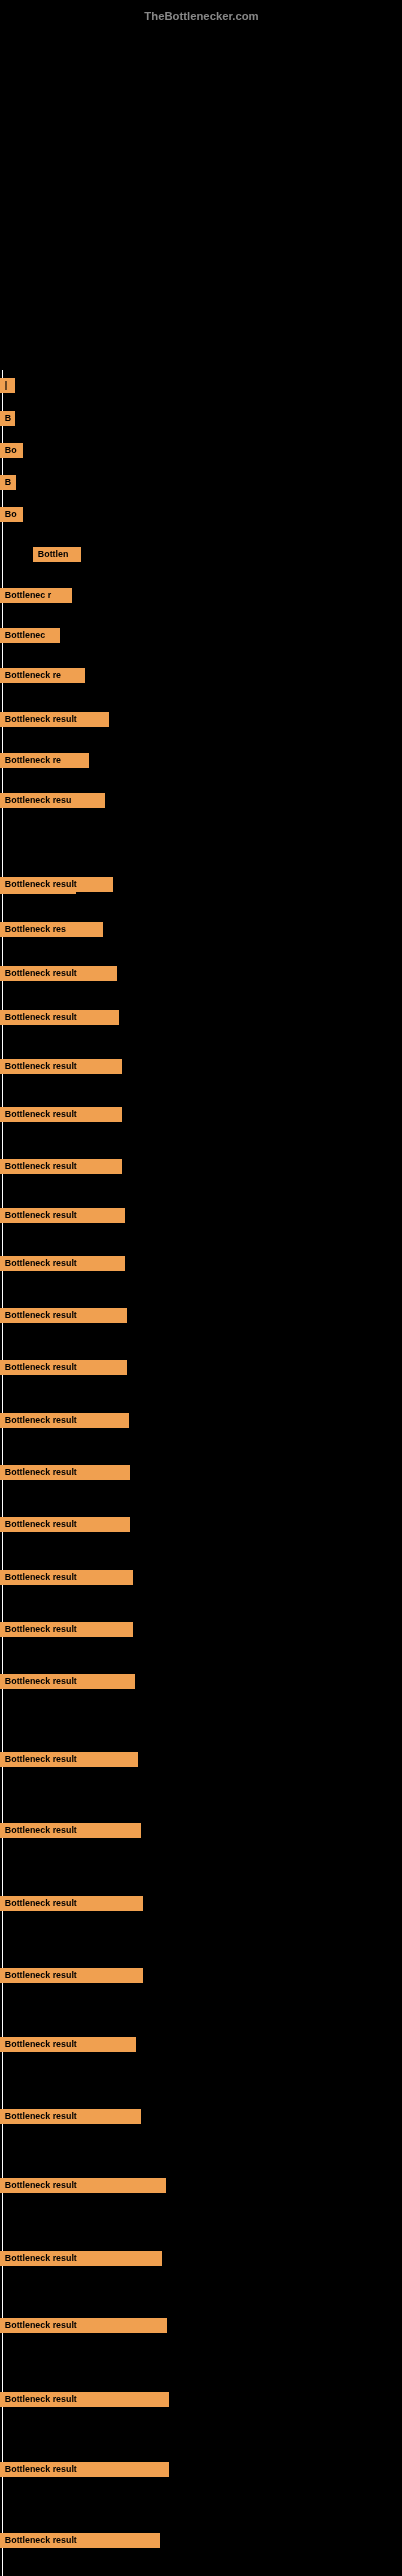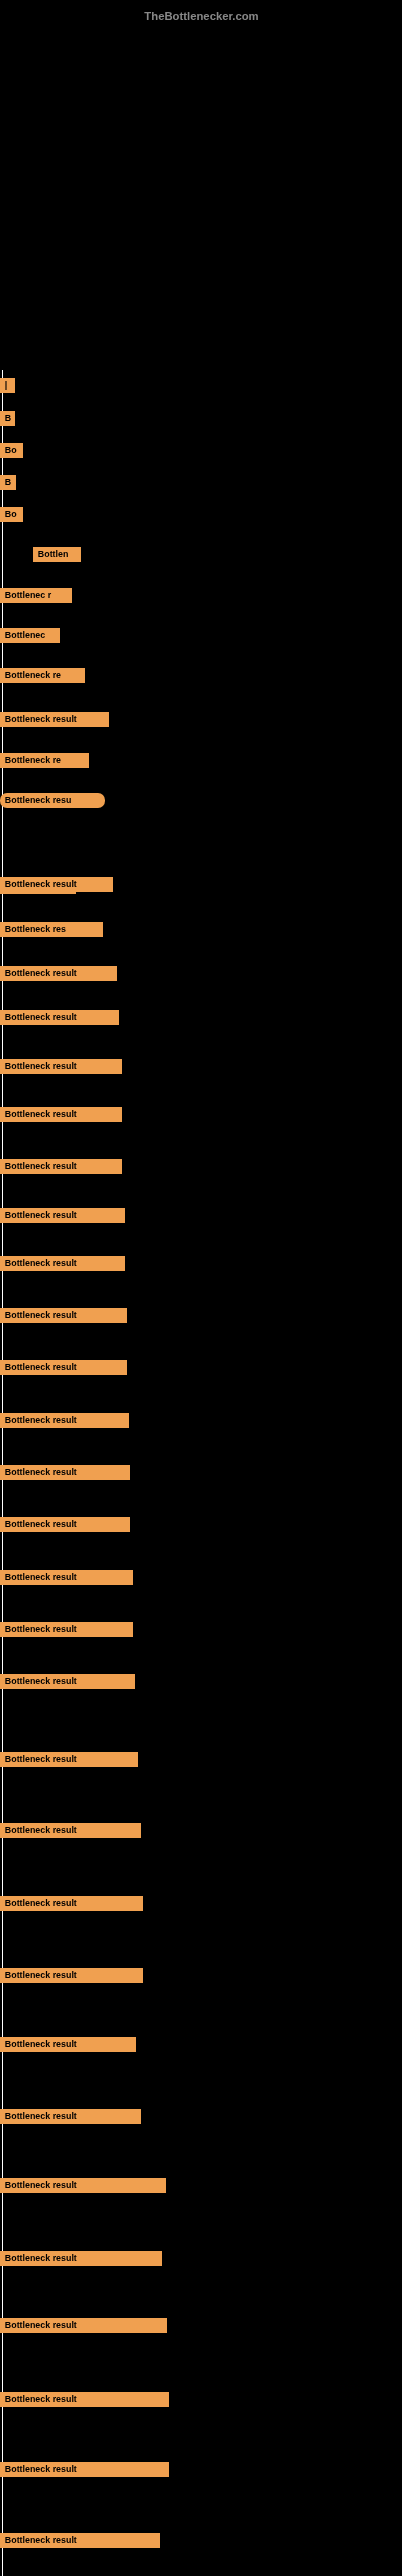--- a/index.html
+++ b/index.html
@@ -61,21 +61,21 @@
 <div class="bar-row" style="top: 411px; left: 0px;"><div class="bottleneck-bar" style="width: 14.5px; font-size: 8.9px;">B</div></div>
 <div class="bar-row" style="top: 443px; left: 0px;"><div class="bottleneck-bar" style="width: 22.5px; font-size: 8.9px;">Bo</div></div>
 <div class="bar-row" style="top: 475px; left: 0px;"><div class="bottleneck-bar" style="width: 16px; font-size: 8.9px;">B</div></div>
 <div class="bar-row" style="top: 507px; left: 0px;"><div class="bottleneck-bar" style="width: 22.5px; font-size: 8.9px;">Bo</div></div>
 <div class="bar-row" style="top: 547px; left: 8px; margin-left: 25px;"><div class="bottleneck-bar" style="width: 48px; font-size: 8.9px;">Bottlen</div></div>
 <div class="bar-row" style="top: 588px; left: 0px;"><div class="bottleneck-bar" style="width: 72px; font-size: 8.9px;">Bottlenec r</div></div>
 <div class="bar-row" style="top: 628px; left: 0px;"><div class="bottleneck-bar" style="width: 60px; font-size: 8.9px;">Bottlenec</div></div>
 <div class="bar-row" style="top: 668px; left: 0px;"><div class="bottleneck-bar" style="width: 85px; font-size: 8.9px;">Bottleneck re</div></div>
 <div class="bar-row" style="top: 712px; left: 0px;"><div class="bottleneck-bar" style="width: 109px; font-size: 8.9px;">Bottleneck result</div></div>
 <div class="bar-row" style="top: 753px; left: 0px;"><div class="bottleneck-bar" style="width: 89px; font-size: 8.9px;">Bottleneck re</div></div>
-<div class="bar-row" style="top: 793px; left: 0px;"><div class="bottleneck-bar" style="width: 105px; font-size: 8.9px; border-radius: 7px;">Bottleneck resu</div></div>
+<div class="bar-row" style="top: 793px; left: 0px;"><div class="bottleneck-bar" style="width: 105px; font-size: 8.9px;">Bottleneck resu</div></div>
 <div class="bar-row" style="top: 843px; left: 0px; margin-top: 36px;"><div class="bottleneck-bar" style="width: 76px; font-size: 8.9px;">Bottleneck</div></div>
 <div class="bar-row" style="top: 877px; left: 0px;"><div class="bottleneck-bar" style="width: 113px; font-size: 8.9px;">Bottleneck result</div></div>
 <div class="bar-row" style="top: 922px; left: 0px;"><div class="bottleneck-bar" style="width: 103px; font-size: 8.9px;">Bottleneck res</div></div>
 <div class="bar-row" style="top: 966px; left: 0px;"><div class="bottleneck-bar" style="width: 117px; font-size: 8.9px;">Bottleneck result</div></div>
 <div class="bar-row" style="top: 1010px; left: 0px;"><div class="bottleneck-bar" style="width: 119px; font-size: 8.9px;">Bottleneck result</div></div>
 <div class="bar-row" style="top: 1059px; left: 0px;"><div class="bottleneck-bar" style="width: 122px; font-size: 8.9px;">Bottleneck result</div></div>
 <div class="bar-row" style="top: 1107px; left: 0px;"><div class="bottleneck-bar" style="width: 122px; font-size: 8.9px;">Bottleneck result</div></div>
 <div class="bar-row" style="top: 1159px; left: 0px;"><div class="bottleneck-bar" style="width: 122px; font-size: 8.9px;">Bottleneck result</div></div>
 <div class="bar-row" style="top: 1208px; left: 0px;"><div class="bottleneck-bar" style="width: 125px; font-size: 8.9px;">Bottleneck result</div></div>
 <div class="bar-row" style="top: 1256px; left: 0px;"><div class="bottleneck-bar" style="width: 125px; font-size: 8.9px;">Bottleneck result</div></div>

